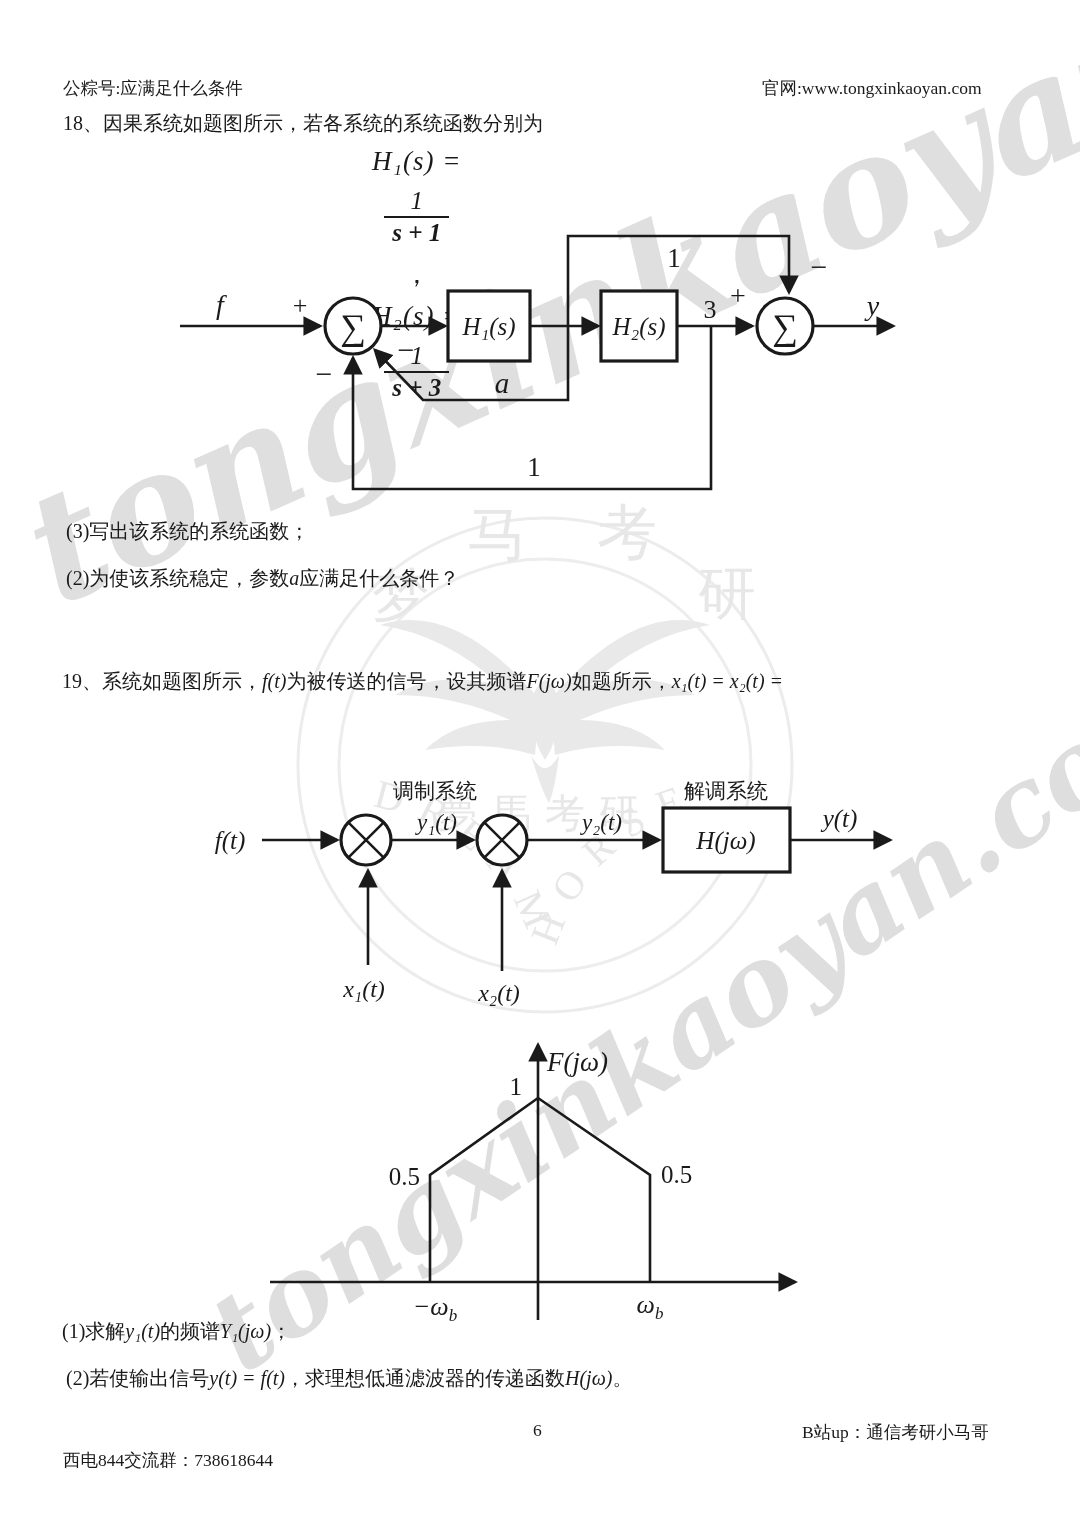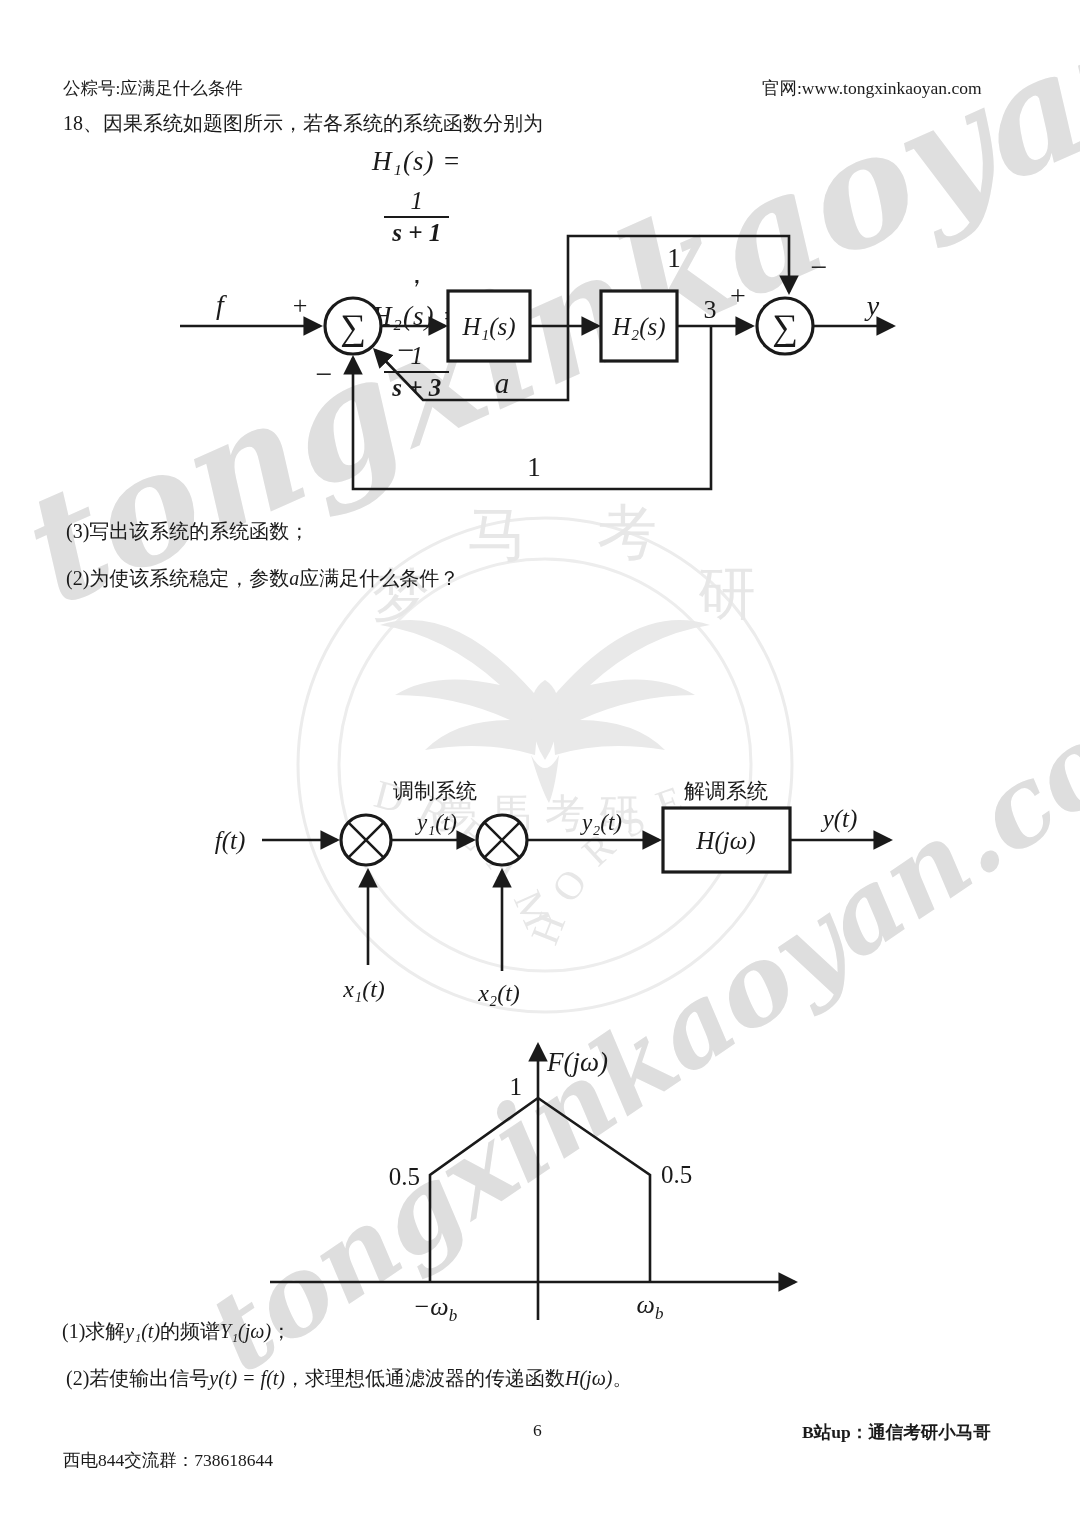--- a/index.html
+++ b/index.html
@@ -126,20 +126,21 @@
     <text x="560" y="90" font-size="26" text-anchor="middle">3</text>
     <text x="588" y="77" font-size="28" text-anchor="middle">+</text>
     <text class="it" x="723" y="87" font-size="28" text-anchor="middle">y</text>
     <text x="384" y="248" font-size="27" text-anchor="middle">1</text>
     <text class="it" x="352" y="165" font-size="29" text-anchor="middle">a</text>
   </svg>
 
   <div class="t f23" style="left:66px;top:518px;">(3)写出该系统的系统函数；</div>
   <div class="t f23" style="left:66px;top:565px;"><span>(2)为使该系统稳定，参数</span><span class="mi">a</span><span>应满足什么条件？</span></div>
 
+  <div class="t f23" style="left:62px;top:668px;"><span>19、系统如题图所示，</span><span class="mi">f(t)</span><span>为被传送的信号，设其频谱</span><span class="mi">F(jω)</span><span>如题所示，</span><span class="mi">x₁(t) = x₂(t) =</span></div>
 
   <svg style="left:150px;top:775px;" width="780" height="250" viewBox="0 0 780 250">
     <defs>
       <marker id="ar19" viewBox="0 0 10 10" refX="8.5" refY="5" markerWidth="7.5" markerHeight="7.5" orient="auto-start-reverse">
         <path d="M0,0 L10,5 L0,10 z" fill="#1a1a1a"></path>
       </marker>
     </defs>
     <text x="285" y="23" font-size="21" text-anchor="middle">调制系统</text>
     <text x="576" y="23" font-size="21" text-anchor="middle">解调系统</text>
     <text class="it" x="80" y="74" font-size="25" text-anchor="middle">f(t)</text>
@@ -184,15 +185,15 @@
     <text x="411" y="158" font-size="25">0.5</text>
     <text class="it" x="185" y="290" font-size="26" text-anchor="middle"><tspan>−ω</tspan><tspan font-size="17" dy="6">b</tspan></text>
     <text class="it" x="400" y="288" font-size="26" text-anchor="middle"><tspan>ω</tspan><tspan font-size="17" dy="6">b</tspan></text>
   </svg>
 
   <div class="t f23" style="left:62px;top:1318px;"><span>(1)求解</span><span class="mi">y₁(t)</span><span>的频谱</span><span class="mi">Y₁(jω)</span><span>；</span></div>
   <div class="t f23" style="left:66px;top:1365px;"><span>(2)若使输出信号</span><span class="mi">y(t) = f(t)</span><span>，求理想低通滤波器的传递函数</span><span class="mi">H(jω)</span><span>。</span></div>
 
   <div class="t f17" style="left:63px;top:1420px;margin-top:28px;">西电844交流群：738618644</div>
   <div class="t f17" style="left:533px;top:1420px;">6</div>
-  <div class="t f17" style="left:802px;top:1420px;font-weight:bold;">B站up：通信考研小马哥</div>
+  <div class="t f17" style="left:802px;top:1420px;">B站up：通信考研小马哥</div>
 
 </div>
 
 </body></html>

